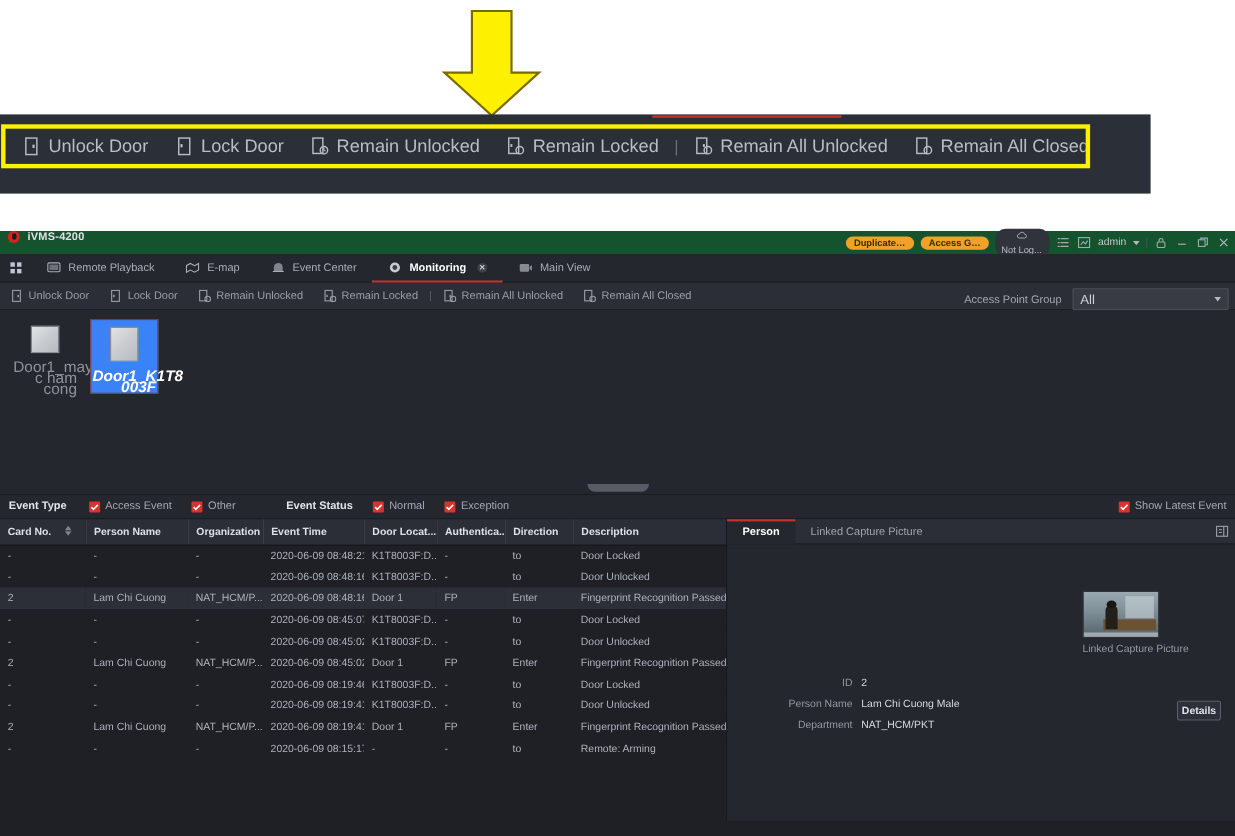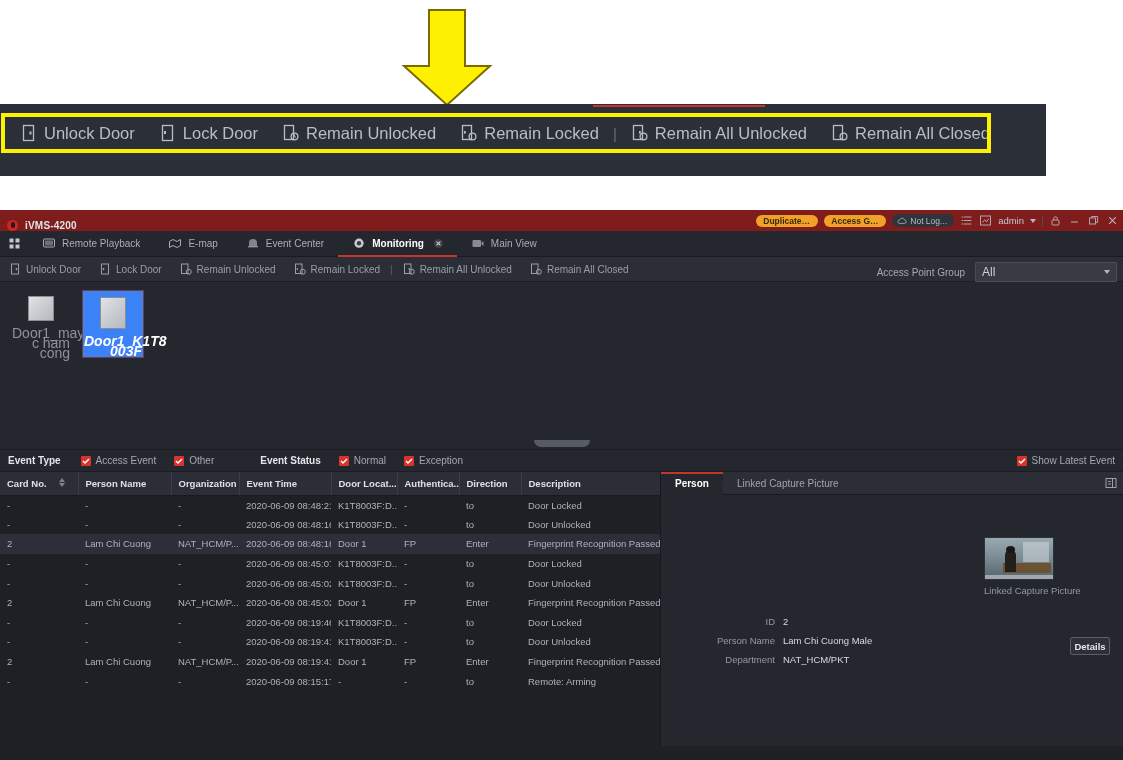--- a/index.html
+++ b/index.html
@@ -64,22 +64,22 @@
     width: 1123px; height: 550px;
     background: #1e2026;
     color: #c6cad2;
     font-size: 10.5px;
   }
 
   
   #titlebar {
     position: relative;
     height: 21px;
-    background: #7f1d1d;
-    display: flex; align-items: flex-end;
+    background: #14532d;
+    display: flex; align-items: flex-start;
   }
   #app-logo {
     width: 11px; height: 11px; margin-left: 7px;
     border-radius: 50%;
     background: #d3241f;
     position: relative;
   }
   #app-logo::after {
     content: ""; position: absolute; left: 3.5px; top: 2px;
     width: 4px; height: 6px; border-radius: 2px; background: #1b1d22;
@@ -96,21 +96,21 @@
     background: #f0a12a; color: #3a2a05;
     border-radius: 9px; padding: 1px 7px;
     font-size: 8.5px; font-weight: bold;
     max-width: 62px; overflow: hidden; white-space: nowrap;
     text-overflow: ellipsis; cursor: pointer;
   }
   .chip {
     background: #30333b; color: #b6bac2;
     border-radius: 9px; padding: 1.5px 7px 1.5px 5px;
     font-size: 8.5px; display: flex; align-items: center; gap: 3px;
-    cursor: pointer; white-space: nowrap;
+    cursor: pointer; white-space: nowrap; flex-direction: column;
   }
   .tb-ico { width: 13px; height: 13px; display: inline-block; cursor: pointer; opacity: .85; }
   .tb-ico svg { display: block; }
   #user-name { font-size: 9.5px; color: #c3c7cf; cursor: pointer; }
   .tb-div { width: 1px; height: 10px; background: #4a4e57; }
 
   
   #navbar {
     height: 26px; background: #25272e;
     display: flex; align-items: center;

